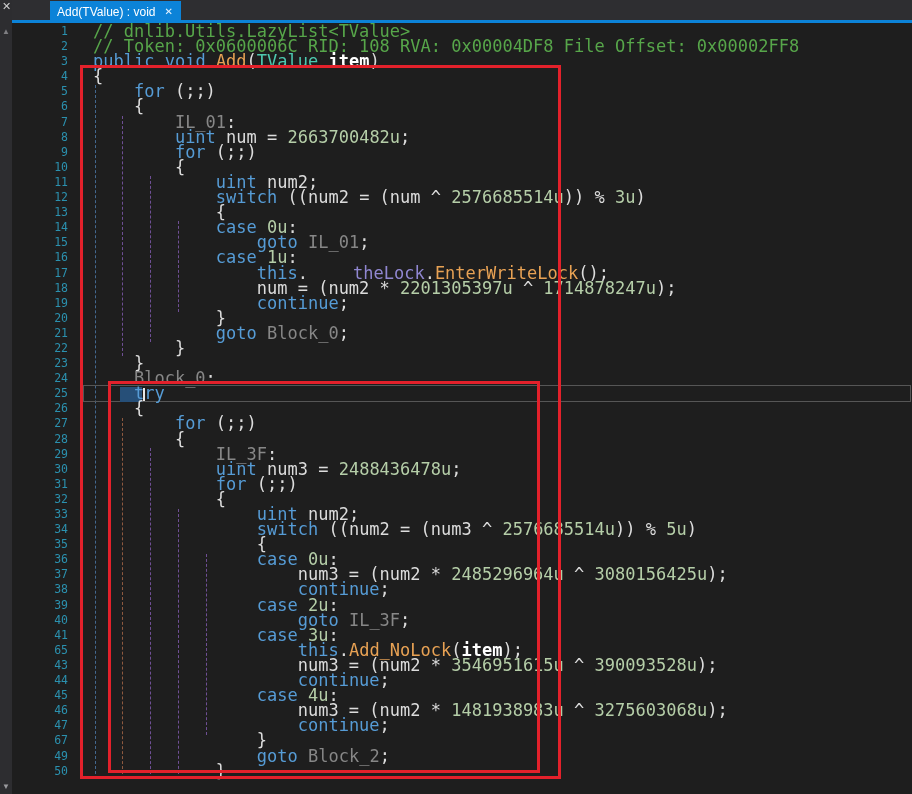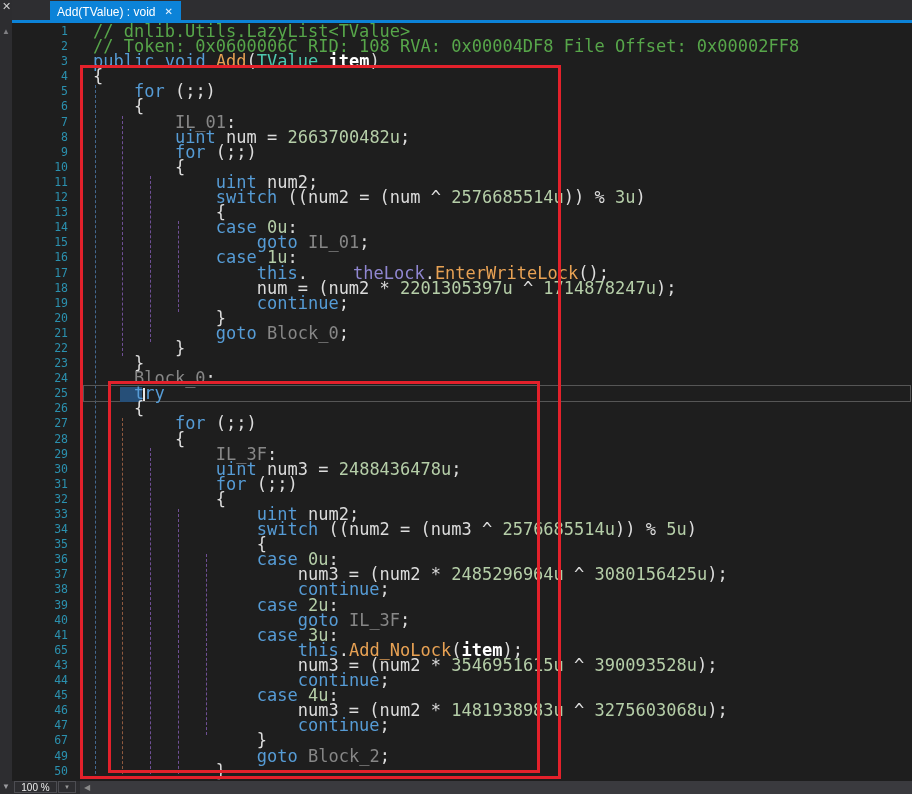--- a/index.html
+++ b/index.html
@@ -142,27 +142,20 @@
         <div class="ln">50</div>
       </div>
     <div class="code-lines"><div class="cl"><span class="tk-c">// dnlib.Utils.LazyList&lt;TValue&gt;</span></div><div class="cl"><span class="tk-c">// Token: 0x0600006C RID: 108 RVA: 0x00004DF8 File Offset: 0x00002FF8</span></div><div class="cl"><span class="tk-k">public</span><span class="tk-p"> </span><span class="tk-k">void</span><span class="tk-p"> </span><span class="tk-m">Add</span><span class="tk-p">(</span><span class="tk-t">TValue</span><span class="tk-p"> </span><span class="tk-b">item</span><span class="tk-p">)</span></div><div class="cl"><span class="tk-p">{</span></div><div class="cl"><span class="tk-p">    </span><span class="tk-k">for</span><span class="tk-p"> (;;)</span></div><div class="cl"><span class="tk-p">    {</span></div><div class="cl"><span class="tk-p">        </span><span class="tk-l">IL_01</span><span class="tk-p">:</span></div><div class="cl"><span class="tk-p">        </span><span class="tk-k">uint</span><span class="tk-p"> num = </span><span class="tk-n">2663700482u</span><span class="tk-p">;</span></div><div class="cl"><span class="tk-p">        </span><span class="tk-k">for</span><span class="tk-p"> (;;)</span></div><div class="cl"><span class="tk-p">        {</span></div><div class="cl"><span class="tk-p">            </span><span class="tk-k">uint</span><span class="tk-p"> num2;</span></div><div class="cl"><span class="tk-p">            </span><span class="tk-k">switch</span><span class="tk-p"> ((num2 = (num ^ </span><span class="tk-n">2576685514u</span><span class="tk-p">)) % </span><span class="tk-n">3u</span><span class="tk-p">)</span></div><div class="cl"><span class="tk-p">            {</span></div><div class="cl"><span class="tk-p">            </span><span class="tk-k">case</span><span class="tk-p"> </span><span class="tk-n">0u</span><span class="tk-p">:</span></div><div class="cl"><span class="tk-p">                </span><span class="tk-k">goto</span><span class="tk-p"> </span><span class="tk-l">IL_01</span><span class="tk-p">;</span></div><div class="cl"><span class="tk-p">            </span><span class="tk-k">case</span><span class="tk-p"> </span><span class="tk-n">1u</span><span class="tk-p">:</span></div><div class="cl"><span class="tk-p">                </span><span class="tk-k">this</span><span class="tk-p">.</span><span class="tk-f">theLock</span><span class="tk-p">.</span><span class="tk-m">EnterWriteLock</span><span class="tk-p">();</span></div><div class="cl"><span class="tk-p">                num = (num2 * </span><span class="tk-n">2201305397u</span><span class="tk-p"> ^ </span><span class="tk-n">1714878247u</span><span class="tk-p">);</span></div><div class="cl"><span class="tk-p">                </span><span class="tk-k">continue</span><span class="tk-p">;</span></div><div class="cl"><span class="tk-p">            }</span></div><div class="cl"><span class="tk-p">            </span><span class="tk-k">goto</span><span class="tk-p"> </span><span class="tk-l">Block_0</span><span class="tk-p">;</span></div><div class="cl"><span class="tk-p">        }</span></div><div class="cl"><span class="tk-p">    }</span></div><div class="cl"><span class="tk-p">    </span><span class="tk-l">Block_0</span><span class="tk-p">:</span></div><div class="cl"><span class="tk-p">    </span><span class="tk-k">try</span></div><div class="cl"><span class="tk-p">    {</span></div><div class="cl"><span class="tk-p">        </span><span class="tk-k">for</span><span class="tk-p"> (;;)</span></div><div class="cl"><span class="tk-p">        {</span></div><div class="cl"><span class="tk-p">            </span><span class="tk-l">IL_3F</span><span class="tk-p">:</span></div><div class="cl"><span class="tk-p">            </span><span class="tk-k">uint</span><span class="tk-p"> num3 = </span><span class="tk-n">2488436478u</span><span class="tk-p">;</span></div><div class="cl"><span class="tk-p">            </span><span class="tk-k">for</span><span class="tk-p"> (;;)</span></div><div class="cl"><span class="tk-p">            {</span></div><div class="cl"><span class="tk-p">                </span><span class="tk-k">uint</span><span class="tk-p"> num2;</span></div><div class="cl"><span class="tk-p">                </span><span class="tk-k">switch</span><span class="tk-p"> ((num2 = (num3 ^ </span><span class="tk-n">2576685514u</span><span class="tk-p">)) % </span><span class="tk-n">5u</span><span class="tk-p">)</span></div><div class="cl"><span class="tk-p">                {</span></div><div class="cl"><span class="tk-p">                </span><span class="tk-k">case</span><span class="tk-p"> </span><span class="tk-n">0u</span><span class="tk-p">:</span></div><div class="cl"><span class="tk-p">                    num3 = (num2 * </span><span class="tk-n">2485296964u</span><span class="tk-p"> ^ </span><span class="tk-n">3080156425u</span><span class="tk-p">);</span></div><div class="cl"><span class="tk-p">                    </span><span class="tk-k">continue</span><span class="tk-p">;</span></div><div class="cl"><span class="tk-p">                </span><span class="tk-k">case</span><span class="tk-p"> </span><span class="tk-n">2u</span><span class="tk-p">:</span></div><div class="cl"><span class="tk-p">                    </span><span class="tk-k">goto</span><span class="tk-p"> </span><span class="tk-l">IL_3F</span><span class="tk-p">;</span></div><div class="cl"><span class="tk-p">                </span><span class="tk-k">case</span><span class="tk-p"> </span><span class="tk-n">3u</span><span class="tk-p">:</span></div><div class="cl"><span class="tk-p">                    </span><span class="tk-k">this</span><span class="tk-p">.</span><span class="tk-m">Add_NoLock</span><span class="tk-p">(</span><span class="tk-b">item</span><span class="tk-p">);</span></div><div class="cl"><span class="tk-p">                    num3 = (num2 * </span><span class="tk-n">3546951615u</span><span class="tk-p"> ^ </span><span class="tk-n">390093528u</span><span class="tk-p">);</span></div><div class="cl"><span class="tk-p">                    </span><span class="tk-k">continue</span><span class="tk-p">;</span></div><div class="cl"><span class="tk-p">                </span><span class="tk-k">case</span><span class="tk-p"> </span><span class="tk-n">4u</span><span class="tk-p">:</span></div><div class="cl"><span class="tk-p">                    num3 = (num2 * </span><span class="tk-n">1481938983u</span><span class="tk-p"> ^ </span><span class="tk-n">3275603068u</span><span class="tk-p">);</span></div><div class="cl"><span class="tk-p">                    </span><span class="tk-k">continue</span><span class="tk-p">;</span></div><div class="cl"><span class="tk-p">                }</span></div><div class="cl"><span class="tk-p">                </span><span class="tk-k">goto</span><span class="tk-p"> </span><span class="tk-l">Block_2</span><span class="tk-p">;</span></div><div class="cl"><span class="tk-p">            }</span></div></div>
   </div>
 
   <div id="anno-layer">
       <div class="anno" style="left: 80px; top: 65px; width: 481px; height: 714px; border: 3.5px solid rgb(227, 33, 43);"></div>
       <div class="anno" style="left: 108px; top: 381px; width: 432px; height: 392px; border: 3.5px solid rgb(227, 33, 43);"></div>
     </div>
 
-  <div class="statusbar">
-    <div class="zoom-box">100 %</div>
-    <div class="zoom-drop">▼</div>
-    <div class="h-track">
-      <span class="h-left">◀</span>
-    </div>
-  </div>
 
   <div class="left-strip">
     <div class="strip-close">✕</div>
     <div class="strip-up">▲</div>
     <div class="strip-down">▼</div>
   </div>
 
 </div>
 
 </body></html>

